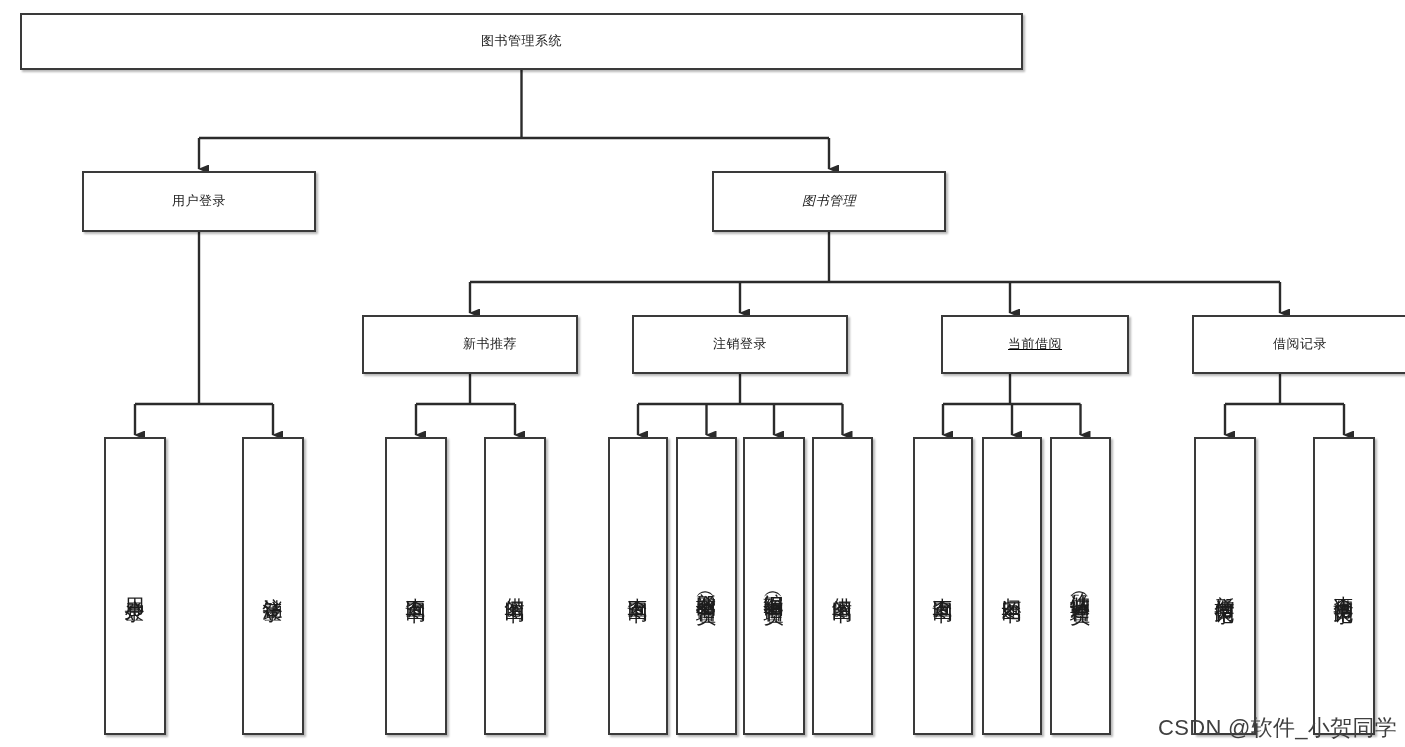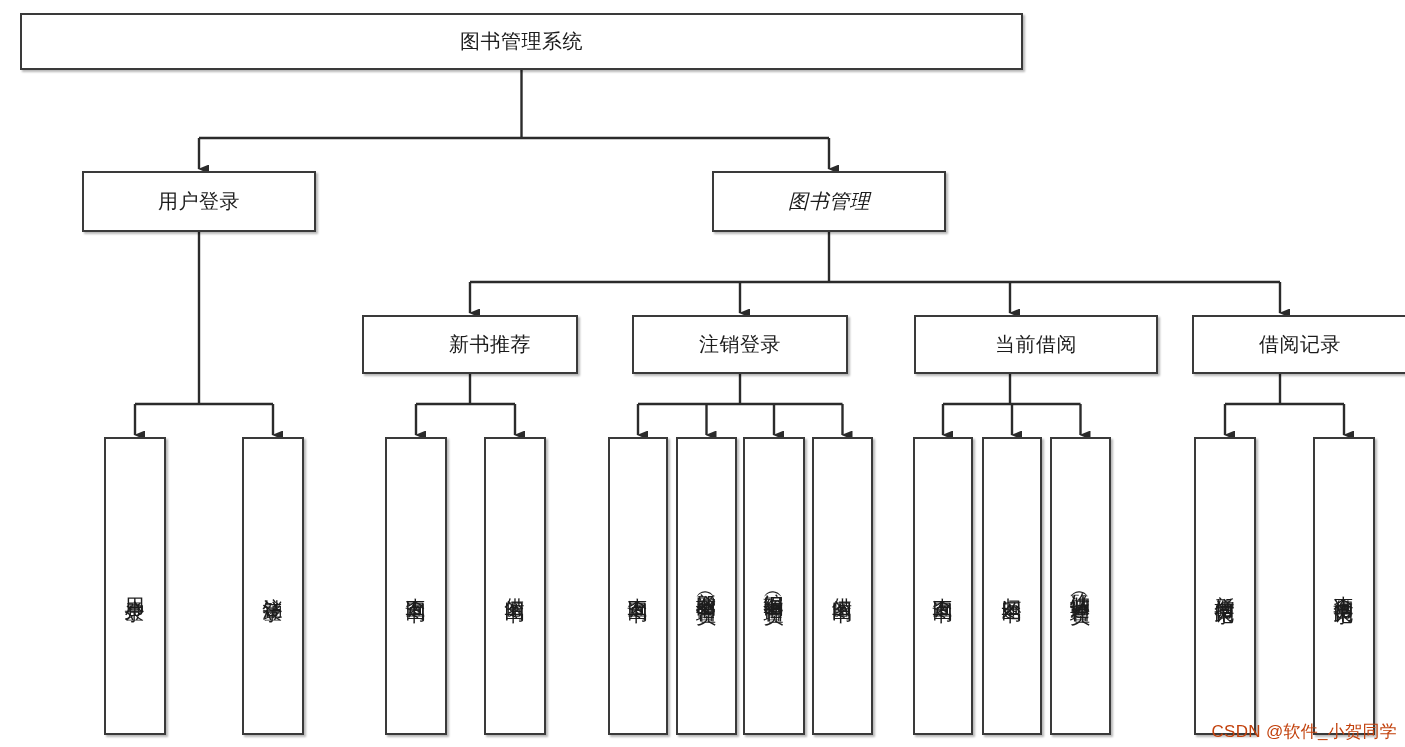--- a/index.html
+++ b/index.html
@@ -31,40 +31,40 @@
     box-sizing: border-box;
     background: #ffffff;
     border: 2px solid #3a3a3a;
     box-shadow: 2px 2px 2px rgba(0,0,0,0.28);
     display: flex;
     align-items: center;
     justify-content: center;
   }
   .node-label {
     color: #1c1c1c;
-    font-size: 20px;
+    font-size: 13px;
     line-height: 1.12;
     letter-spacing: 0.5px;
     text-align: center;
     white-space: nowrap;
     user-select: none;
   }
   .node-label.vertical {
     writing-mode: vertical-rl;
     text-orientation: upright;
     font-size: 20px;
     letter-spacing: 2px;
     line-height: 1;
   }
   .watermark {
     position: absolute;
     right: 8px;
     bottom: 4px;
-    font-size: 17px;
-    color: #c2410c;
+    font-size: 22px;
+    color: #404040;
     white-space: nowrap;
     user-select: none;
     letter-spacing: 0.3px;
   }
 </style>
 </head>
 <body>
 
 <div id="diagram-root">
 
@@ -120,21 +120,21 @@
       </div>
       <div class="node-box" style="left: 712px; top: 171px; width: 234px; height: 61px; font-style: italic;">
         <span class="node-label">图书管理</span>
       </div>
       <div class="node-box" style="left: 362px; top: 315px; width: 216px; height: 59px; padding-left: 40px;">
         <span class="node-label">新书推荐</span>
       </div>
       <div class="node-box" style="left: 632px; top: 315px; width: 216px; height: 59px;">
         <span class="node-label">注销登录</span>
       </div>
-      <div class="node-box" style="left: 914px; top: 315px; width: 244px; height: 59px;">
+      <div class="node-box" style="left: 941px; top: 315px; width: 188px; height: 59px; text-decoration: underline;">
         <span class="node-label">当前借阅</span>
       </div>
       <div class="node-box" style="left: 1172px; top: 315px; width: 216px; height: 59px; margin-left: 20px;">
         <span class="node-label">借阅记录</span>
       </div>
       <div class="node-box" style="left: 104px; top: 437px; width: 62px; height: 298px;">
         <span class="node-label vertical">用户登录</span>
       </div>
       <div class="node-box" style="left: 242px; top: 437px; width: 62px; height: 298px;">
         <span class="node-label vertical">注销登录</span>

